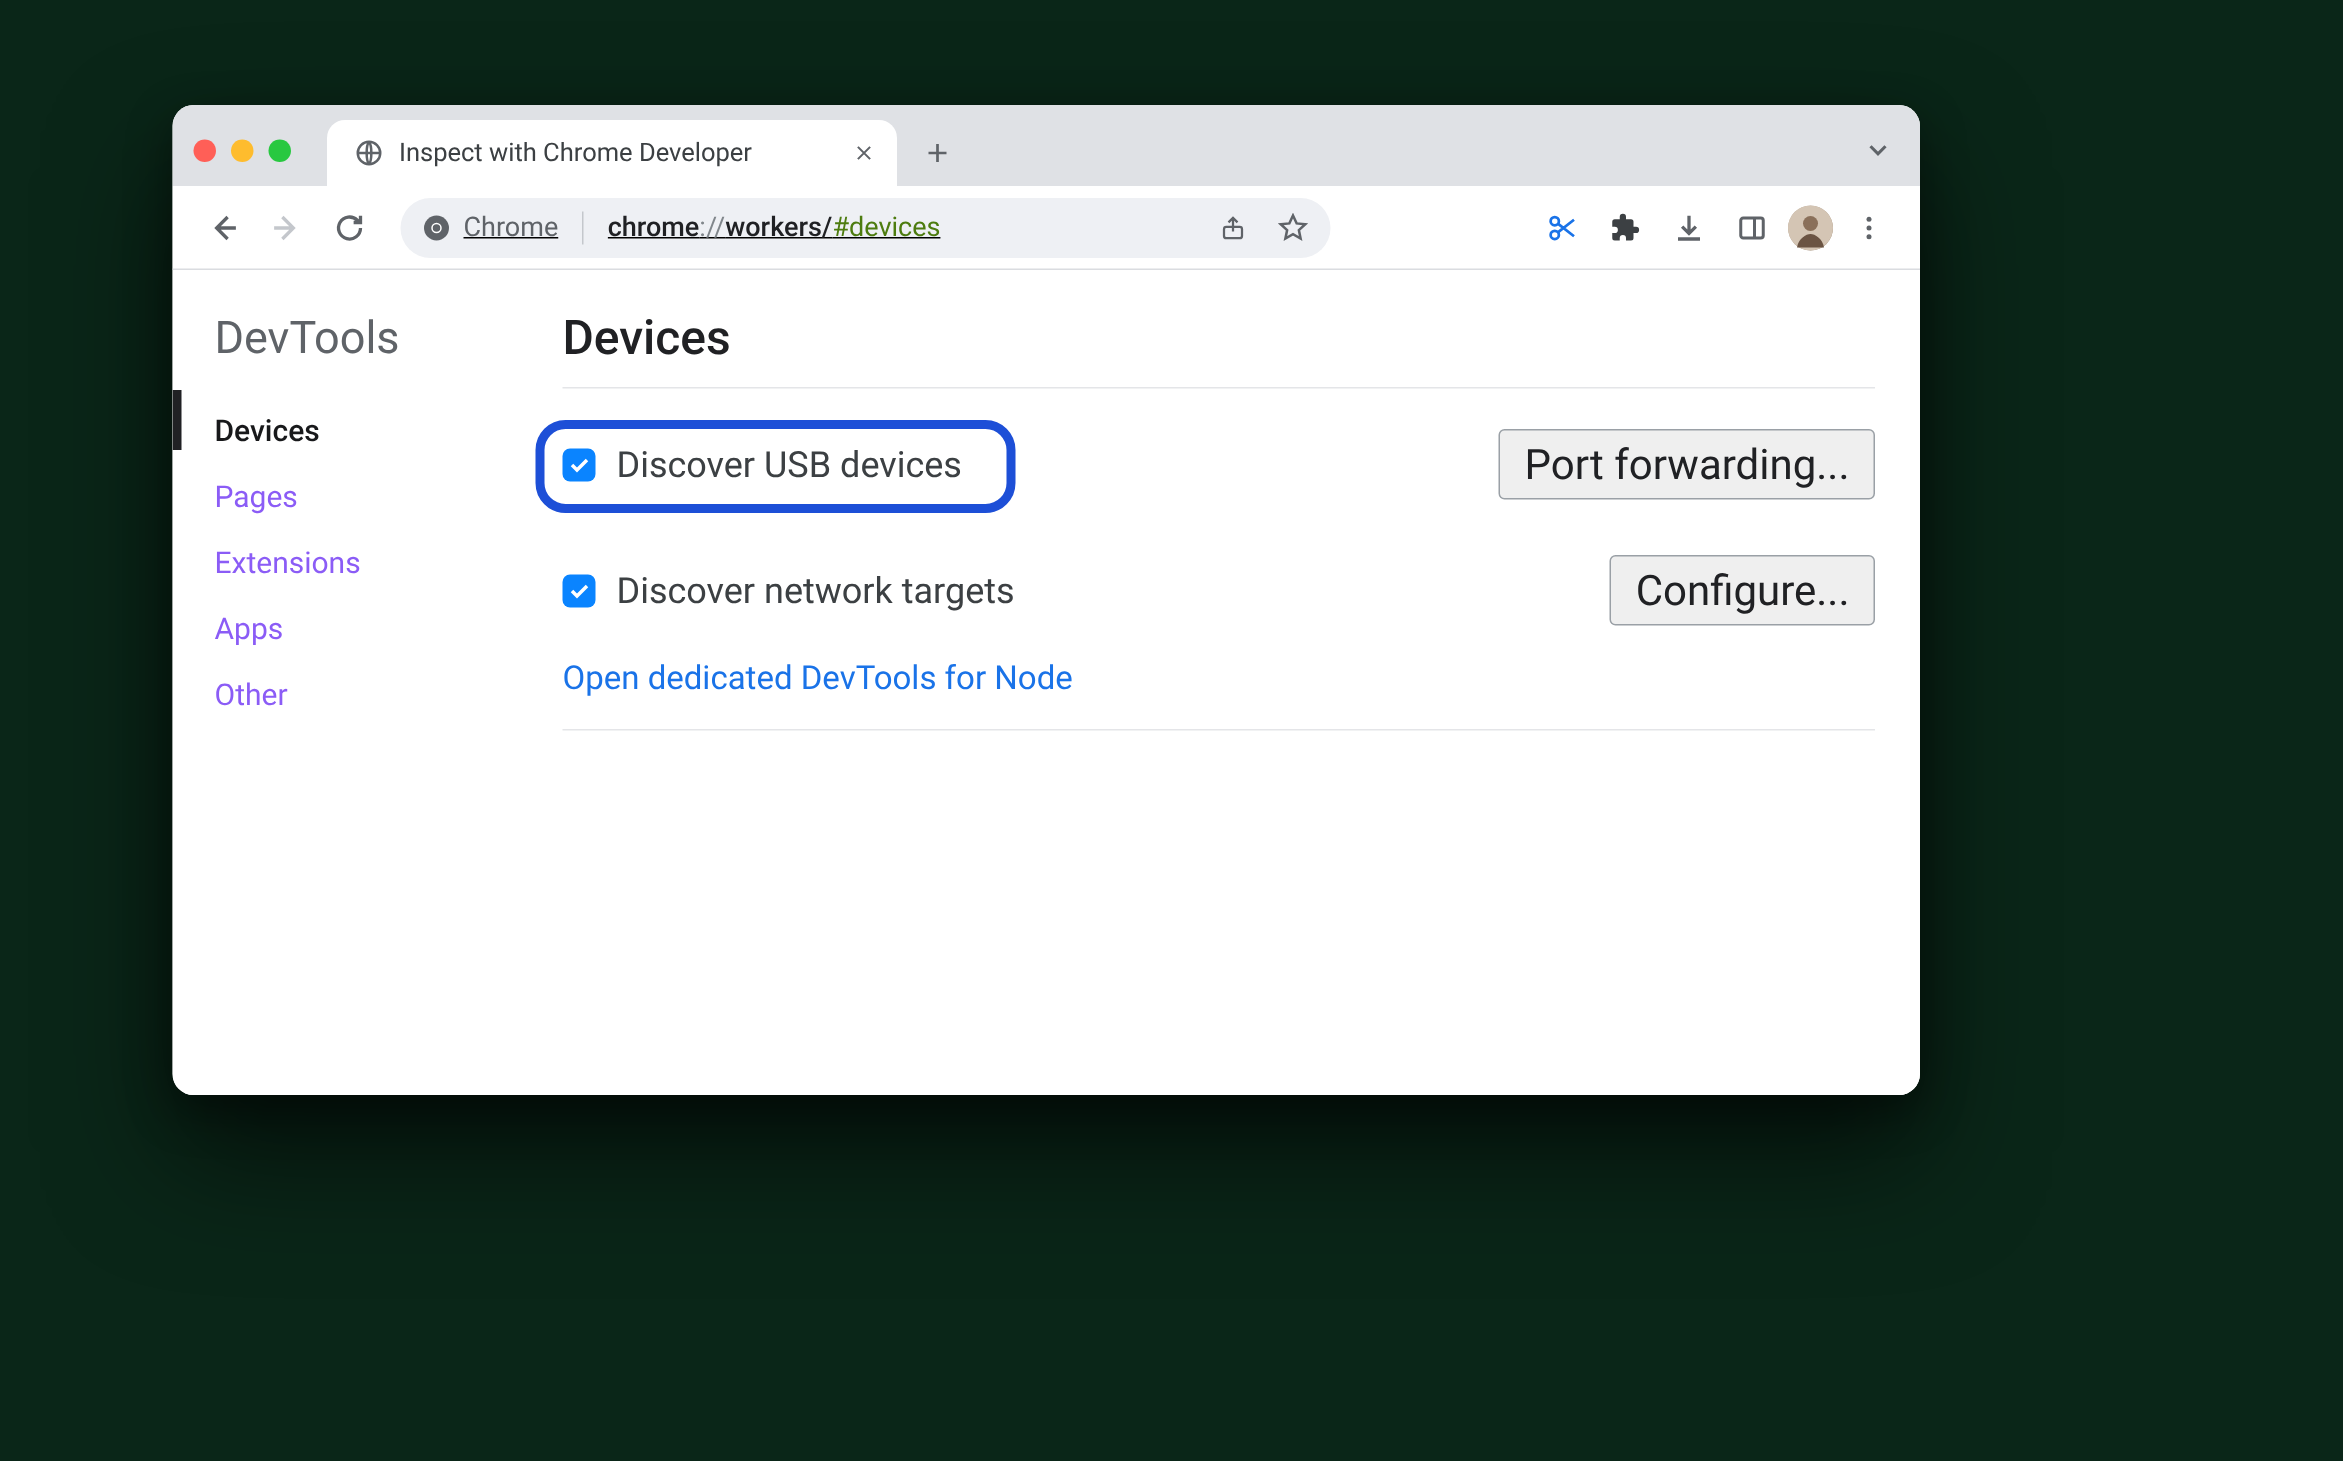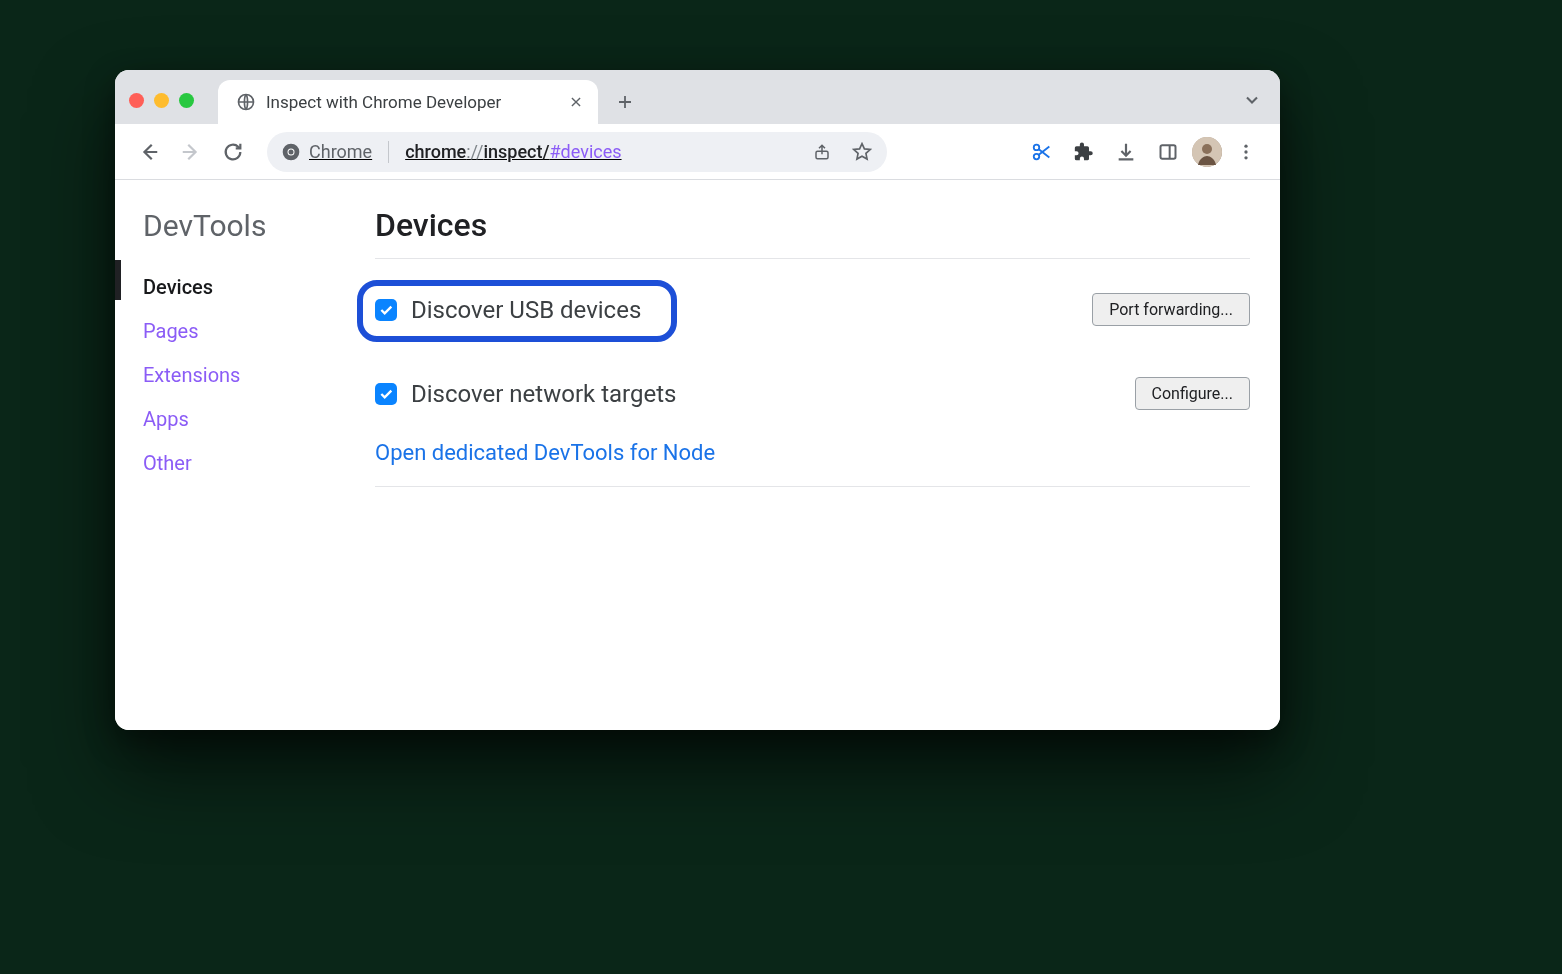--- a/index.html
+++ b/index.html
@@ -54,41 +54,41 @@
   .omnibox {
     flex:0 0 620px; height:40px; background:#eef0f4; border-radius:20px;
     display:flex; align-items:center; padding:0 10px 0 14px; gap:10px; margin: 0 10px;
     color:#3c4043; font-size:18px;
   }
   .omnibox .chip { display:flex; align-items:center; gap:8px; color:#5f6368;}
   .omnibox .chip-sep{width:1px;height:22px;background:#c4c7cc;margin:0 6px;}
   .omnibox .url { flex:1; white-space:nowrap; overflow:hidden;}
   .url .scheme{color:#202124;font-weight:500;}
   .url .gray{color:#80868b;}
-  .url .after{color:#8b5cf6;}
+  .url .after{color:#4d7c0f;}
   .toolbar-right { margin-left:auto; display:flex; align-items:center; gap:6px;}
   .avatar{width:30px;height:30px;border-radius:50%;background:linear-gradient(135deg,#c9b8a8,#8a7560);display:flex;align-items:center;justify-content:center;}
   
   .content { flex:1; display:flex; background:#fff; position:relative;}
   .active-marker{position:absolute;left:0;top:80px;width:6px;height:40px;background:#202124;}
   .sidebar { width:250px; padding: 28px 18px 0 28px;}
   .sidebar h1 { font-size:30px;font-weight:400;color:#5f6368;margin-bottom:22px;}
   .nav-item{font-size:20px;color:#8b5cf6;padding:10px 0;cursor:pointer;}
   .nav-item.active{color:#18191b;font-weight:500;}
   .main { flex:1; padding: 26px 30px 0 10px;}
   .main h1{font-size:32px;color:#202124;font-weight:500;margin-bottom:14px;}
   .hr{height:1px;background:#e4e5e8;margin-bottom:20px;}
   .row{display:flex;align-items:center;min-height:62px;border-bottom:1px solid transparent;}
   .row.divider{border-bottom:1px solid #e4e5e8;margin-bottom:0;}
   .row-left{display:flex;align-items:center;gap:14px;flex:1;position:relative;}
   .highlight{position:absolute;left:-18px;top:-16px;right:auto;width:320px;height:62px;border:6px solid #1d4fd7;border-radius:20px;pointer-events:none;}
   .cb{width:22px;height:22px;border-radius:5px;background:#0a84ff;display:flex;align-items:center;justify-content:center;flex-shrink:0;cursor:pointer;}
   .cb svg{stroke:#fff;}
   .opt-label{font-size:24px;color:#3c4043;}
-  .row-btn{font-size:16px;padding:6px 16px;border:1px solid #9aa0a6;background:#efefef;border-radius:4px;cursor:pointer;font-family:inherit;color:#202124;text-align:right;}
+  .row-btn{font-size:28px;padding:6px 16px;border:1px solid #9aa0a6;background:#efefef;border-radius:4px;cursor:pointer;font-family:inherit;color:#202124;text-align:right;}
   .link-row{padding:14px 0 20px 0;}
   .link{color:#1a73e8;font-size:22px;cursor:pointer;}
   svg{display:block;}
 </style>
 </head>
 <body>
 
 <div class="window">
 
   <div class="tabstrip">
@@ -146,21 +146,21 @@
           <svg width="20" height="20" viewBox="0 0 24 24">
               <circle cx="12" cy="12" r="10" fill="#5f6368"></circle>
               <circle cx="12" cy="12" r="4.2" fill="#fff"></circle>
               <circle cx="12" cy="12" r="3" fill="#5f6368"></circle>
             </svg>
         </span>
         <span>Chrome</span>
       </span>
       <span class="chip-sep"></span>
       <span class="url">
-        <span class="scheme">chrome</span><span class="gray">://</span><span class="scheme">inspect/</span><span class="after">#devices</span>
+        <span class="scheme">chrome</span><span class="gray">://</span><span class="scheme">workers/</span><span class="after">#devices</span>
       </span>
       <div class="tbtn" style="width:30px;height:30px">
         <svg width="18" height="18" viewBox="0 0 24 24" fill="none" stroke="#5f6368" stroke-width="2">
             <path d="M12 3v12M8 7l4-4 4 4"></path>
             <rect x="4" y="11" width="16" height="10" rx="2"></rect>
           </svg>
       </div>
       <div class="tbtn" style="width:30px;height:30px">
         <svg width="20" height="20" viewBox="0 0 24 24" fill="none" stroke="#5f6368" stroke-width="2">
             <path d="M12 2l2.9 6.3 6.9.7-5.1 4.7 1.4 6.8L12 17l-6.1 3.5 1.4-6.8L2.2 9l6.9-.7z"></path>

